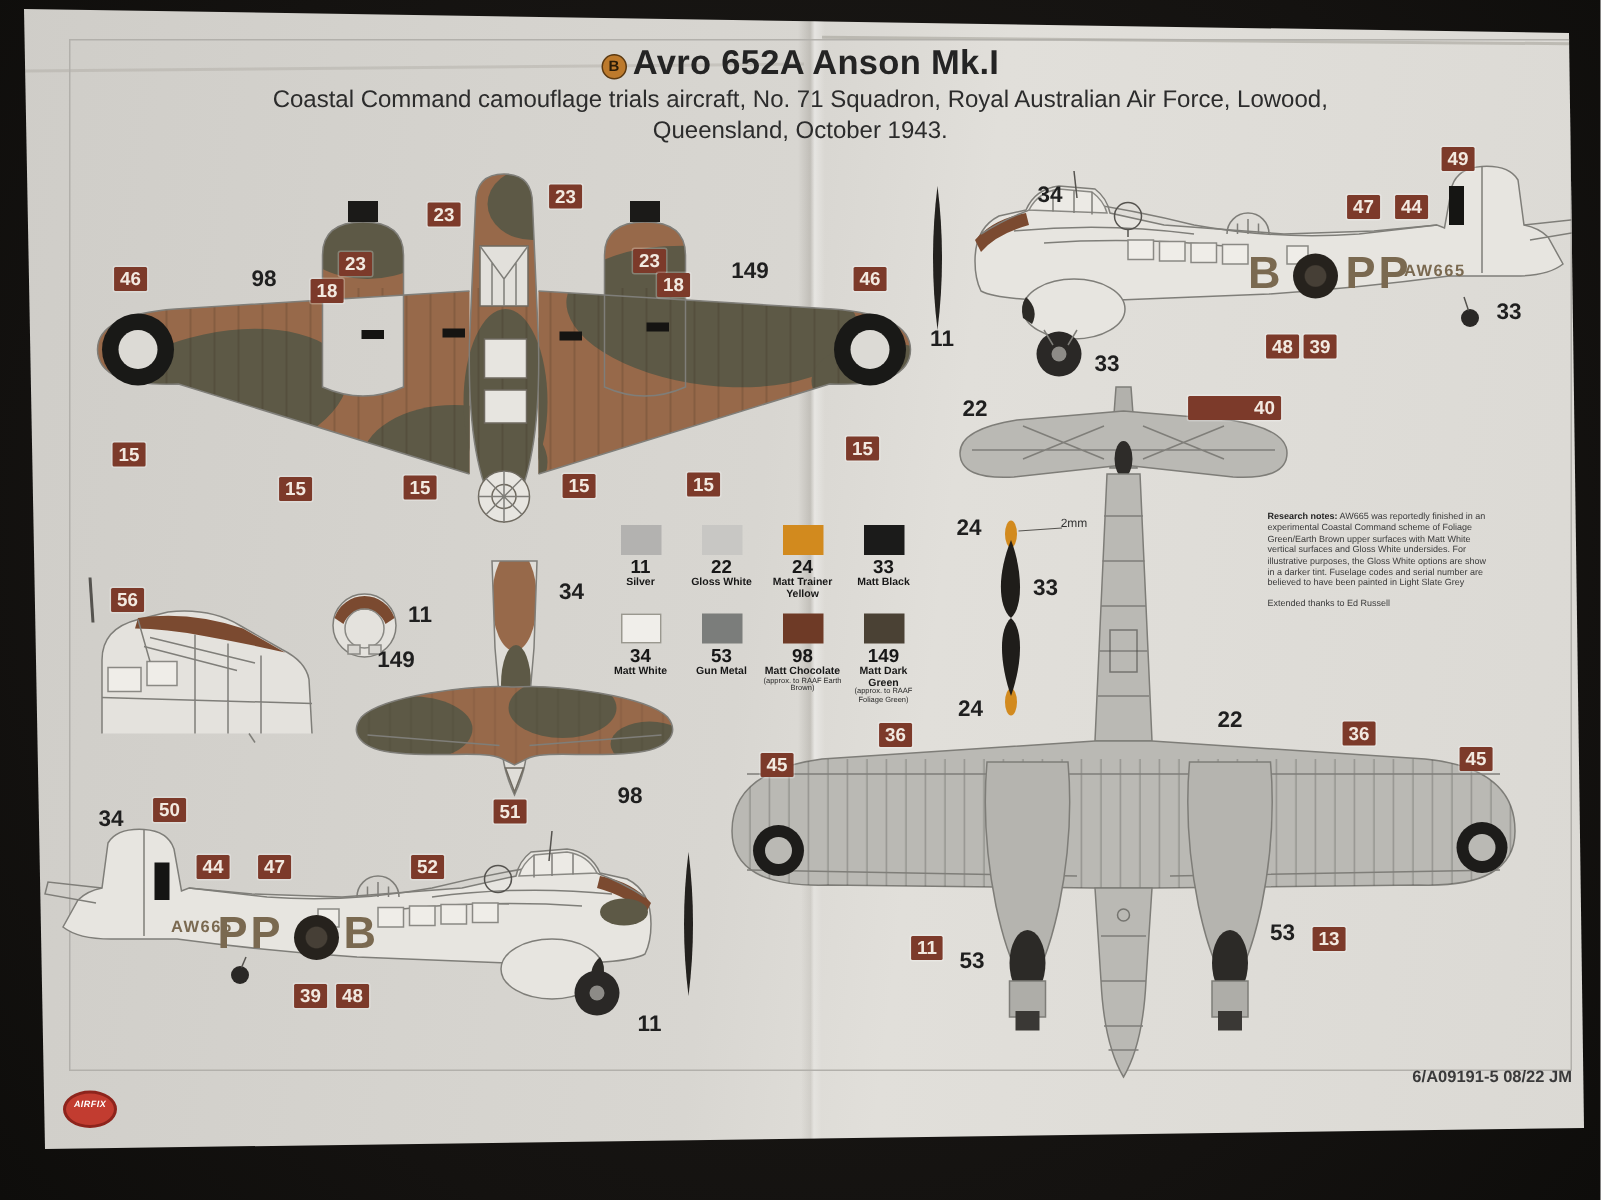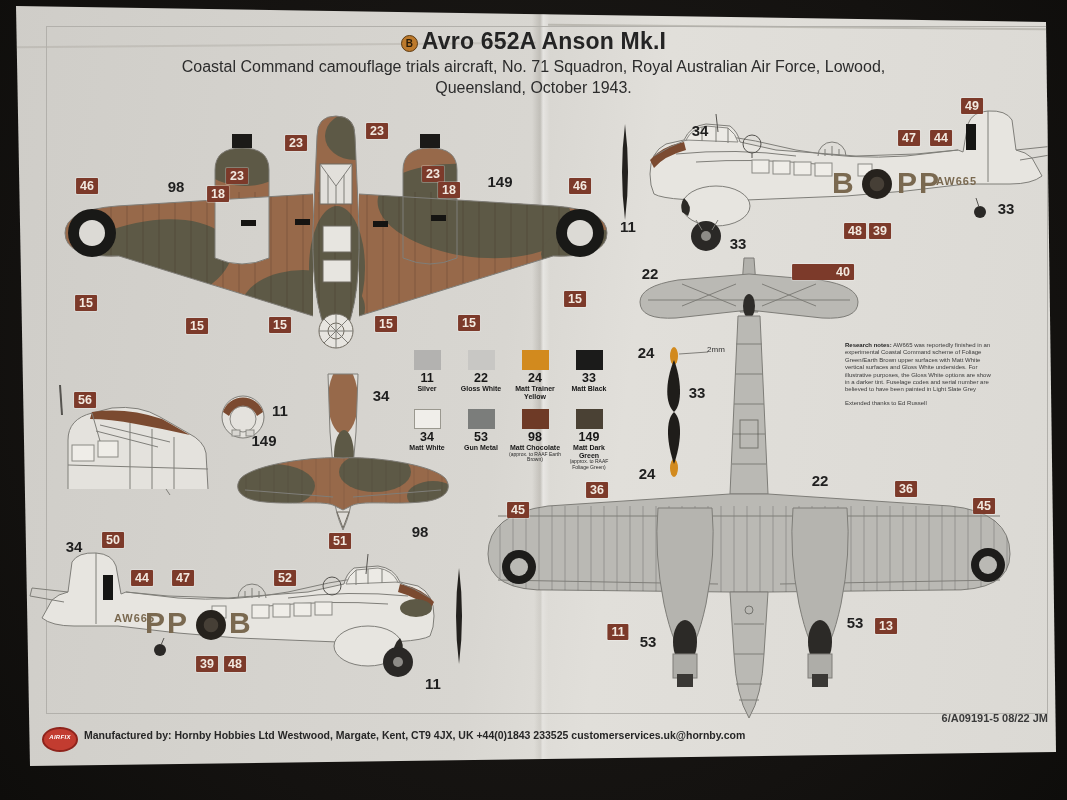--- a/index.html
+++ b/index.html
@@ -438,18 +438,17 @@
           <div class="callout boxed" style="left: 113px; top: 540px;">50</div>
           <div class="callout boxed" style="left: 142px; top: 578px;">44</div>
           <div class="callout boxed" style="left: 183px; top: 578px;">47</div>
           <div class="callout boxed" style="left: 285px; top: 578px;">52</div>
           <div class="callout boxed" style="left: 207px; top: 664px;">39</div>
           <div class="callout boxed" style="left: 235px; top: 664px;">48</div>
           <div class="callout plain" style="left: 433px; top: 683px;">11</div>
         </div>
 
     <div class="logo">AIRFIX</div>
-    <div class="footer-line" style="left:84px;top:729px">Manufactured by: Hornby Hobbies Ltd Westwood, Margate, Kent, CT9 4JX, UK +44(0)1843 233525 customerservices.uk@hornby.com</div>
     <div class="doc-number">6/A09191-5 08/22 JM</div>
 
   </div>
  </div>
 </div>
 
 </body></html>

